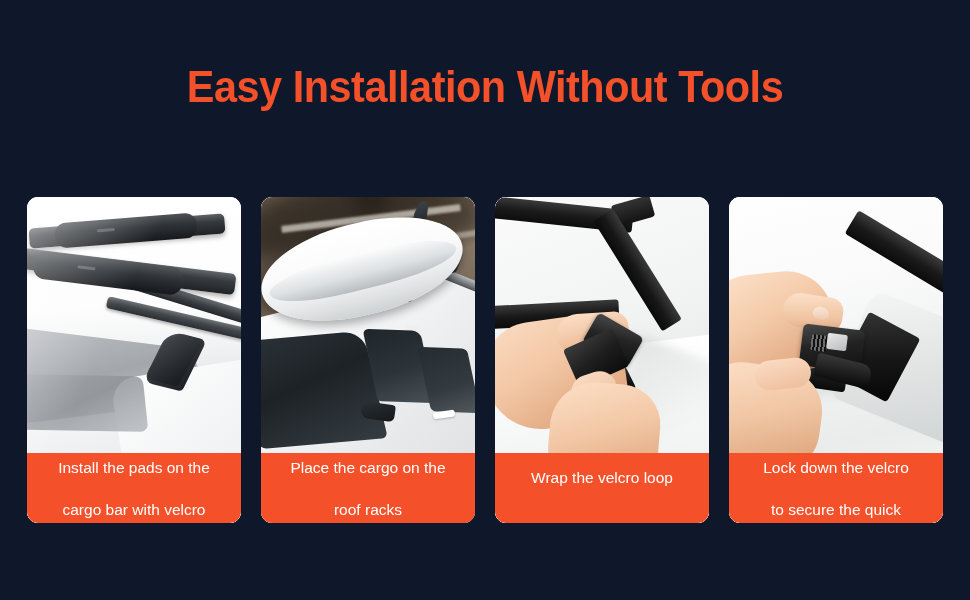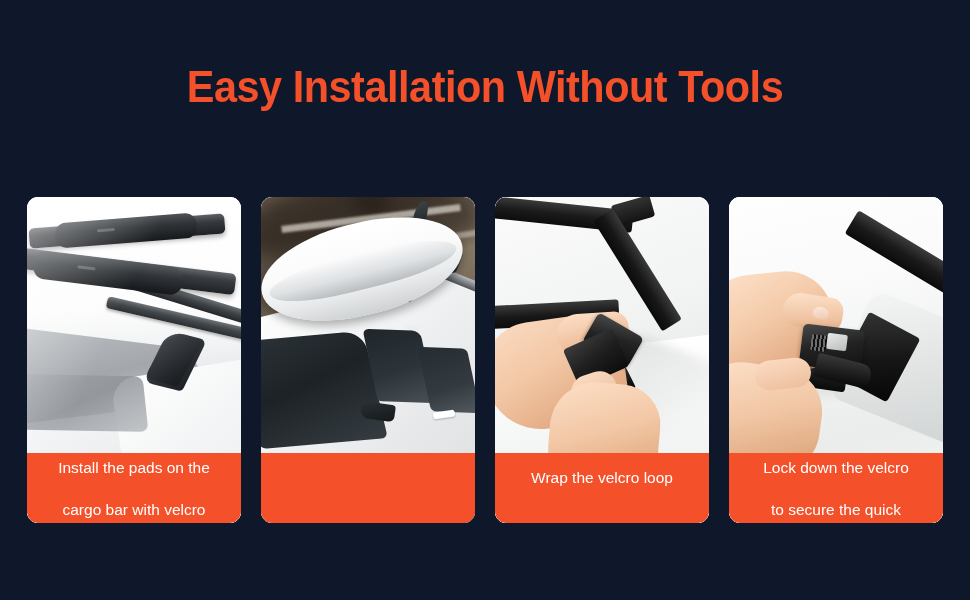--- a/index.html
+++ b/index.html
@@ -505,21 +505,22 @@
         <div class="p2-handle"></div>
         <div class="p2-rail"></div>
         <div class="p2-mount1"></div>
         <div class="p2-mount2"></div>
         <div class="p2-fin"></div>
         <div class="p2-board"></div>
         <div class="p2-board-edge"></div>
       </div>
       <div class="caption">
         <span>
-          <br>
+          <span>Place the cargo on the</span><br>
+          <span>roof racks</span>
         </span>
       </div>
     </div>
 
     <div class="panel">
       <div class="photo">
         <div class="p3-bg"></div>
         <div class="p3-surface"></div>
         <div class="p3-crease"></div>
         <div class="p3-strapA"></div>

